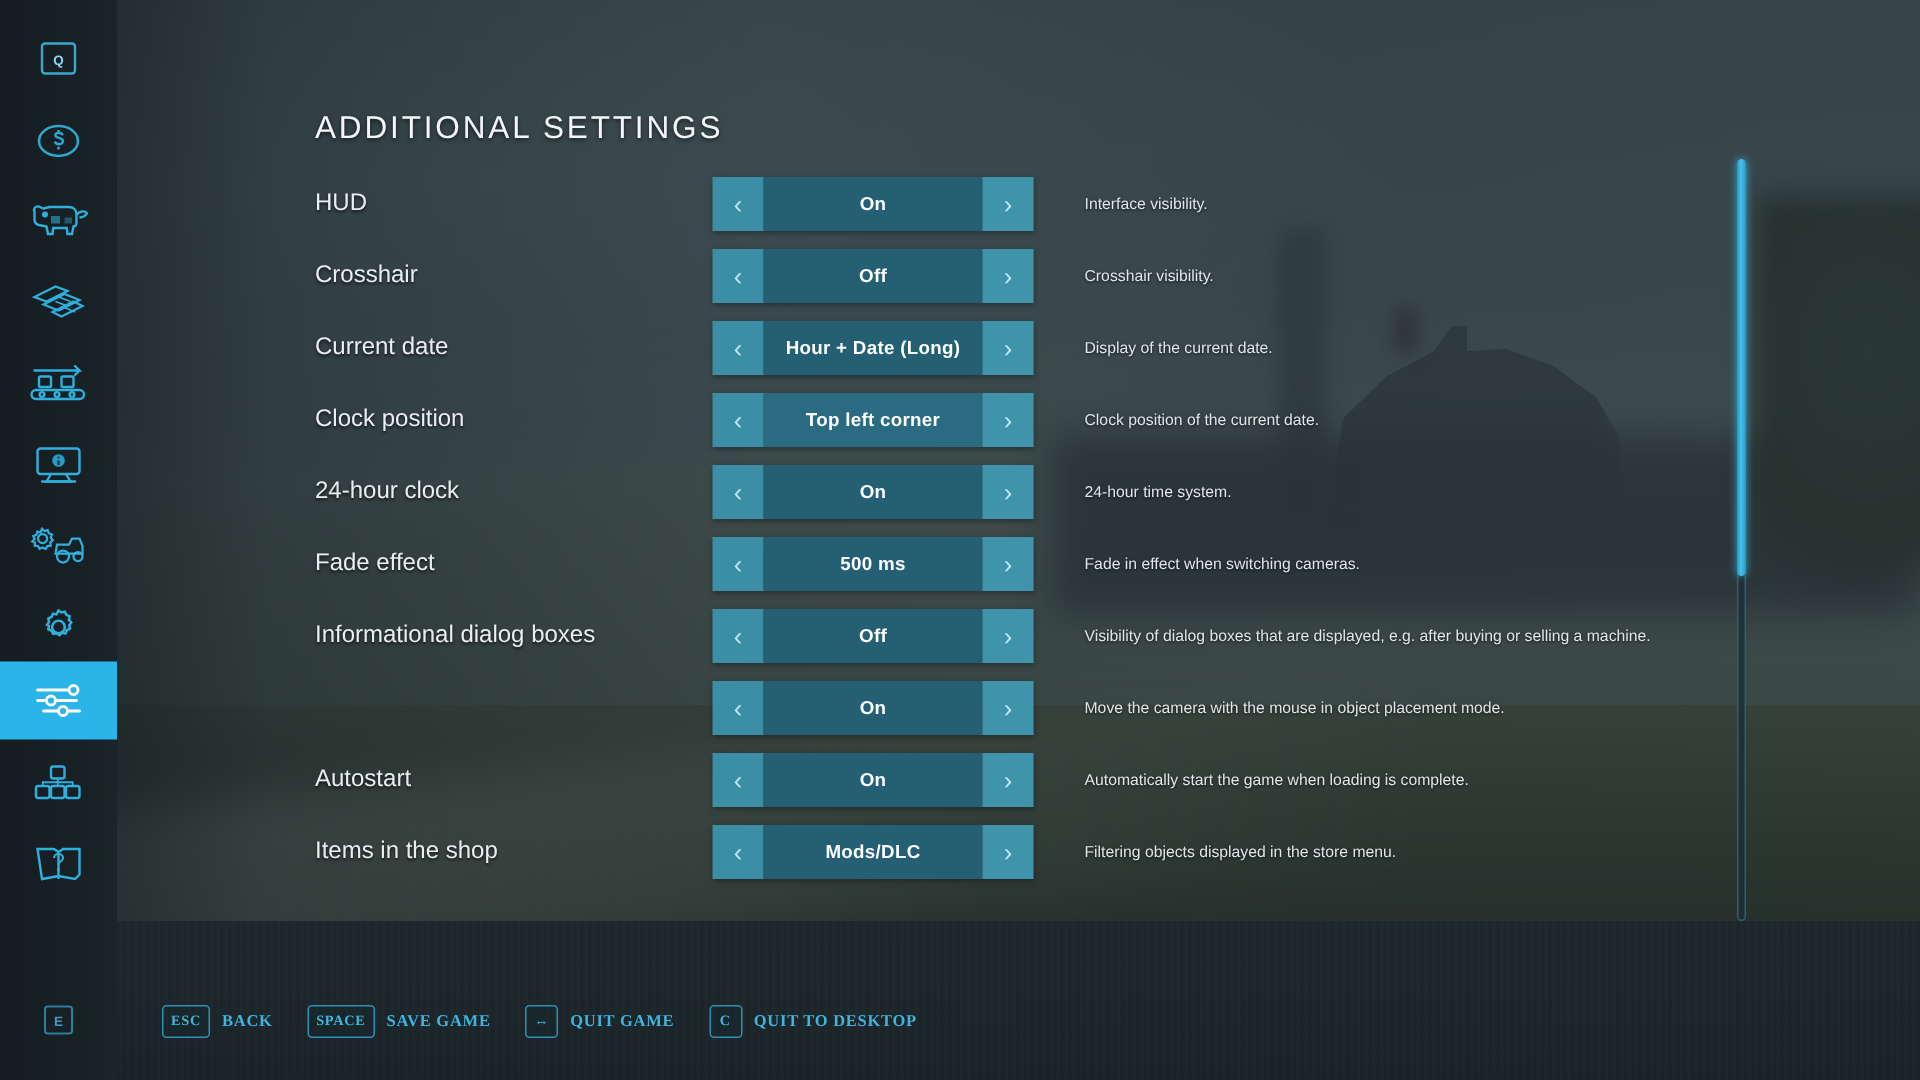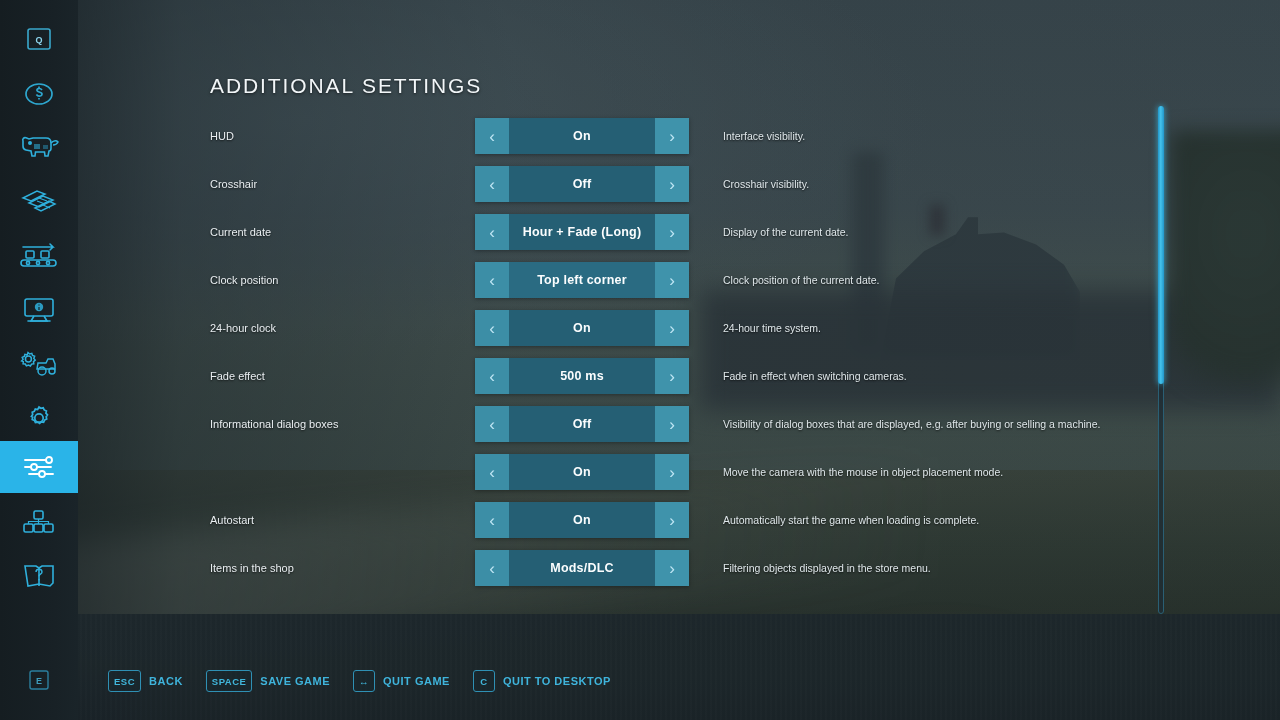--- a/index.html
+++ b/index.html
@@ -91,21 +91,21 @@
   #title {
     position:absolute; left:132px; top:74px;
     font-size:21px; letter-spacing:1.9px; color:#f2f6f8; font-weight:400;
     text-shadow:0 1px 3px rgba(0,0,0,.6);
   }
 
   #rows { position:absolute; left:0; top:112px; width:1202px; }
   .row { position:relative; height:48px; }
   .row-label {
     position:absolute; left:132px; top:0; height:48px; line-height:48px;
-    font-size:11px; color:#e9eef1; font-weight:400;
+    font-size:16px; color:#e9eef1; font-weight:400;
     text-shadow:0 1px 2px rgba(0,0,0,.65);
     white-space:nowrap;
   }
   .toggle {
     position:absolute; left:397px; top:6px; width:214px; height:36px;
     display:flex; align-items:stretch;
     box-shadow:0 1px 4px rgba(0,0,0,.35);
   }
   .tg-arrow {
     width:34px; background:#3c8ea6; display:flex; align-items:center; justify-content:center;
@@ -148,21 +148,21 @@
   #scroll-thumb {
     position:absolute; left:1080px; top:106px; width:6px; height:278px;
     border-radius:3px;
     background:linear-gradient(90deg,#2196c9,#45c3ec 45%,#2196c9);
     box-shadow:0 0 6px rgba(60,190,235,.8);
   }
 
   
   #hints {
     position:absolute; left:108px; top:668px; height:26px;
-    display:flex; align-items:center; gap:0px; z-index:6;
+    display:flex; align-items:center; gap:0px; z-index:6;font-family:Liberation Serif, serif;
   }
   .hint { display:flex; align-items:center; margin-right:23px; }
   .keycap {
     min-width:22px; height:22px; padding:0 5px;
     border:1px solid #2f90b4; border-radius:3px;
     display:flex; align-items:center; justify-content:center;
     color:#41b7dc; font-size:9.5px; font-weight:bold; letter-spacing:.5px;
     background:rgba(20,40,50,.35);
   }
   .hint-label {
@@ -341,21 +341,21 @@
           <div class="tg-arrow left">‹</div>
           <div class="tg-val">Off</div>
           <div class="tg-arrow right">›</div>
         </div>
         <div class="row-desc">Crosshair visibility.</div>
       </div>
       <div class="row">
         <div class="row-label">Current date</div>
         <div class="toggle">
           <div class="tg-arrow left">‹</div>
-          <div class="tg-val">Hour + Fade (Long)</div>
+          <div class="tg-val">Hour + Date (Long)</div>
           <div class="tg-arrow right">›</div>
         </div>
         <div class="row-desc">Display of the current date.</div>
       </div>
       <div class="row hov">
         <div class="row-label">Clock position</div>
         <div class="toggle">
           <div class="tg-arrow left">‹</div>
           <div class="tg-val">Top left corner</div>
           <div class="tg-arrow right">›</div>

